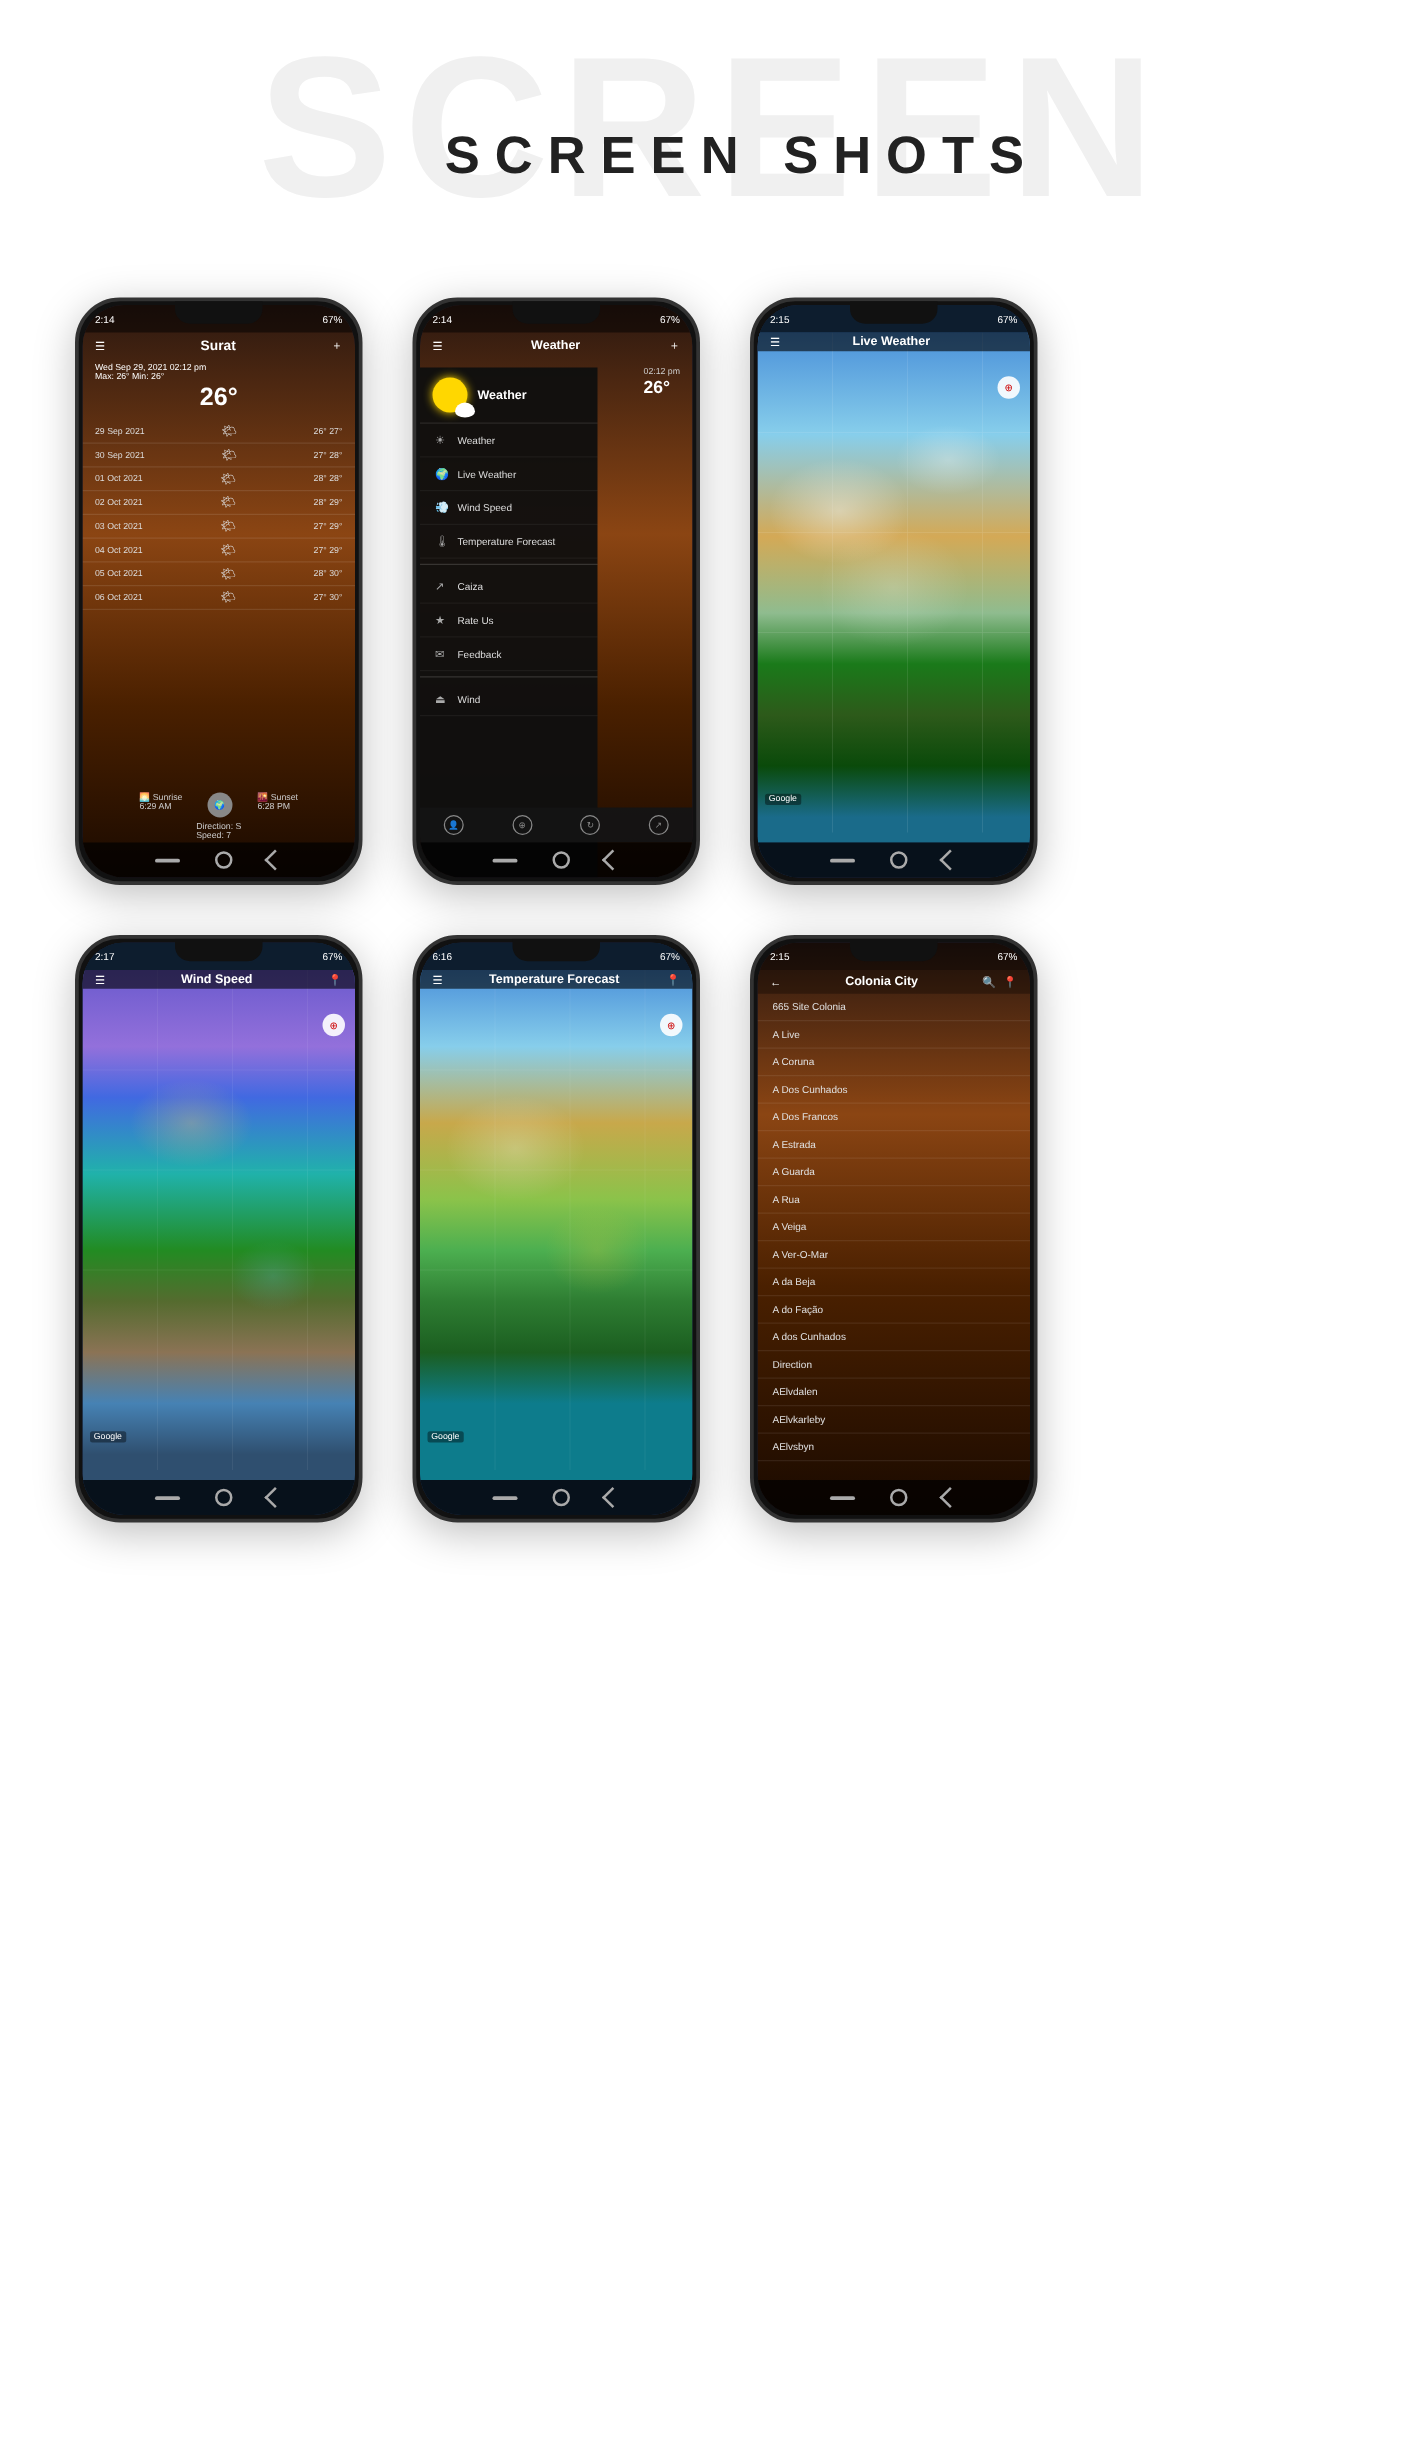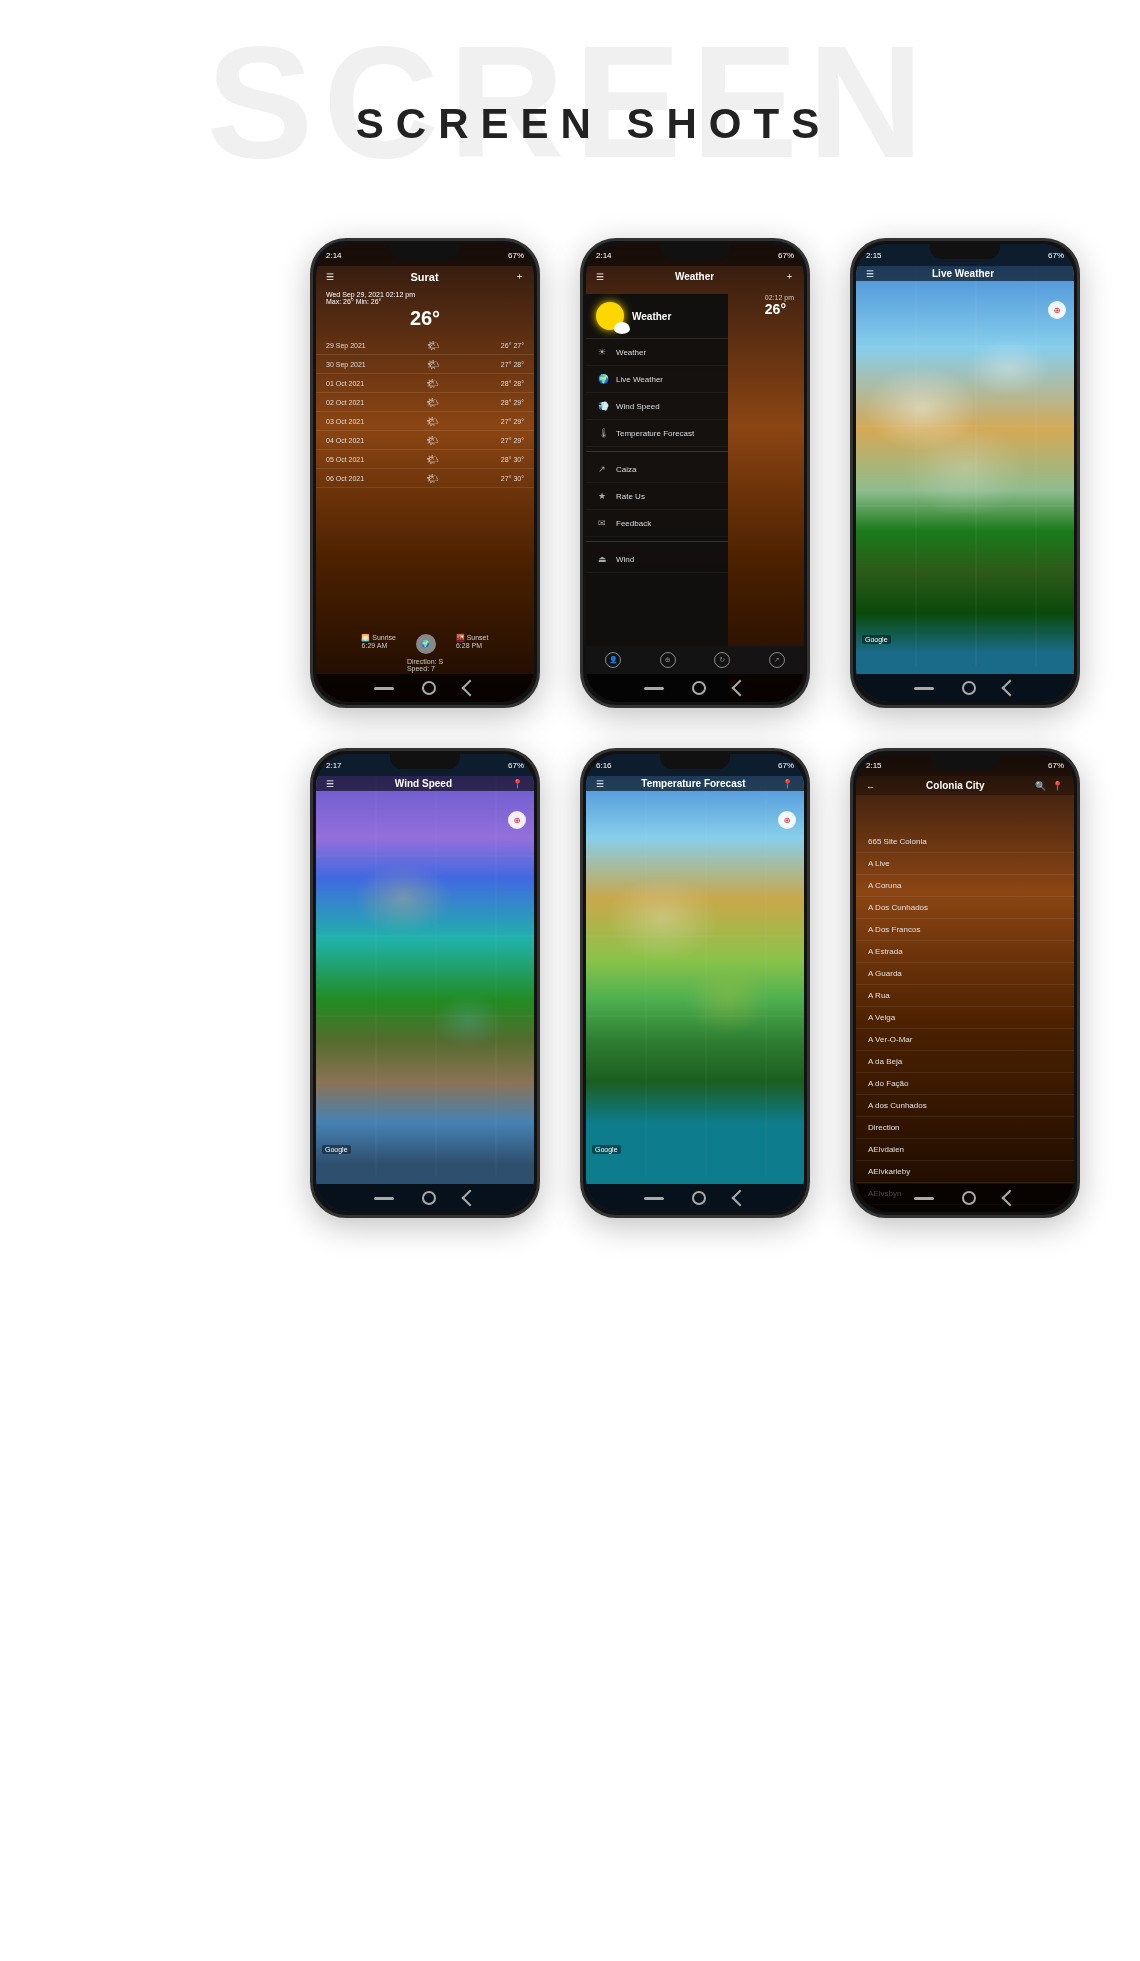--- a/index.html
+++ b/index.html
@@ -39,21 +39,21 @@
       color: #222;
       text-transform: uppercase;
       padding: 60px 0 30px;
       margin-left: 47px;
     }
 
     
     .phones-grid {
       display: flex;
       flex-wrap: wrap;
-      justify-content: flex-end;
+      justify-content: flex-start;
       gap: 40px;
       padding: 40px 60px 60px;
     }
 
     
     .phone {
       width: 230px;
       height: 470px;
       background: #111;
       border-radius: 36px;
@@ -450,21 +450,20 @@
     }
     .p6-header-title {
       font-size: 10px;
       font-weight: bold;
       color: #fff;
     }
     .p6-city-list {
       position: relative;
       z-index: 5;
       padding: 0;
-      margin-top: 36px;
     }
     .p6-city-item {
       padding: 6px 12px;
       color: #e0e0e0;
       font-size: 8px;
       border-bottom: 1px solid rgba(255,255,255,0.08);
     }
 
     
     .p2-bottom-toolbar {

